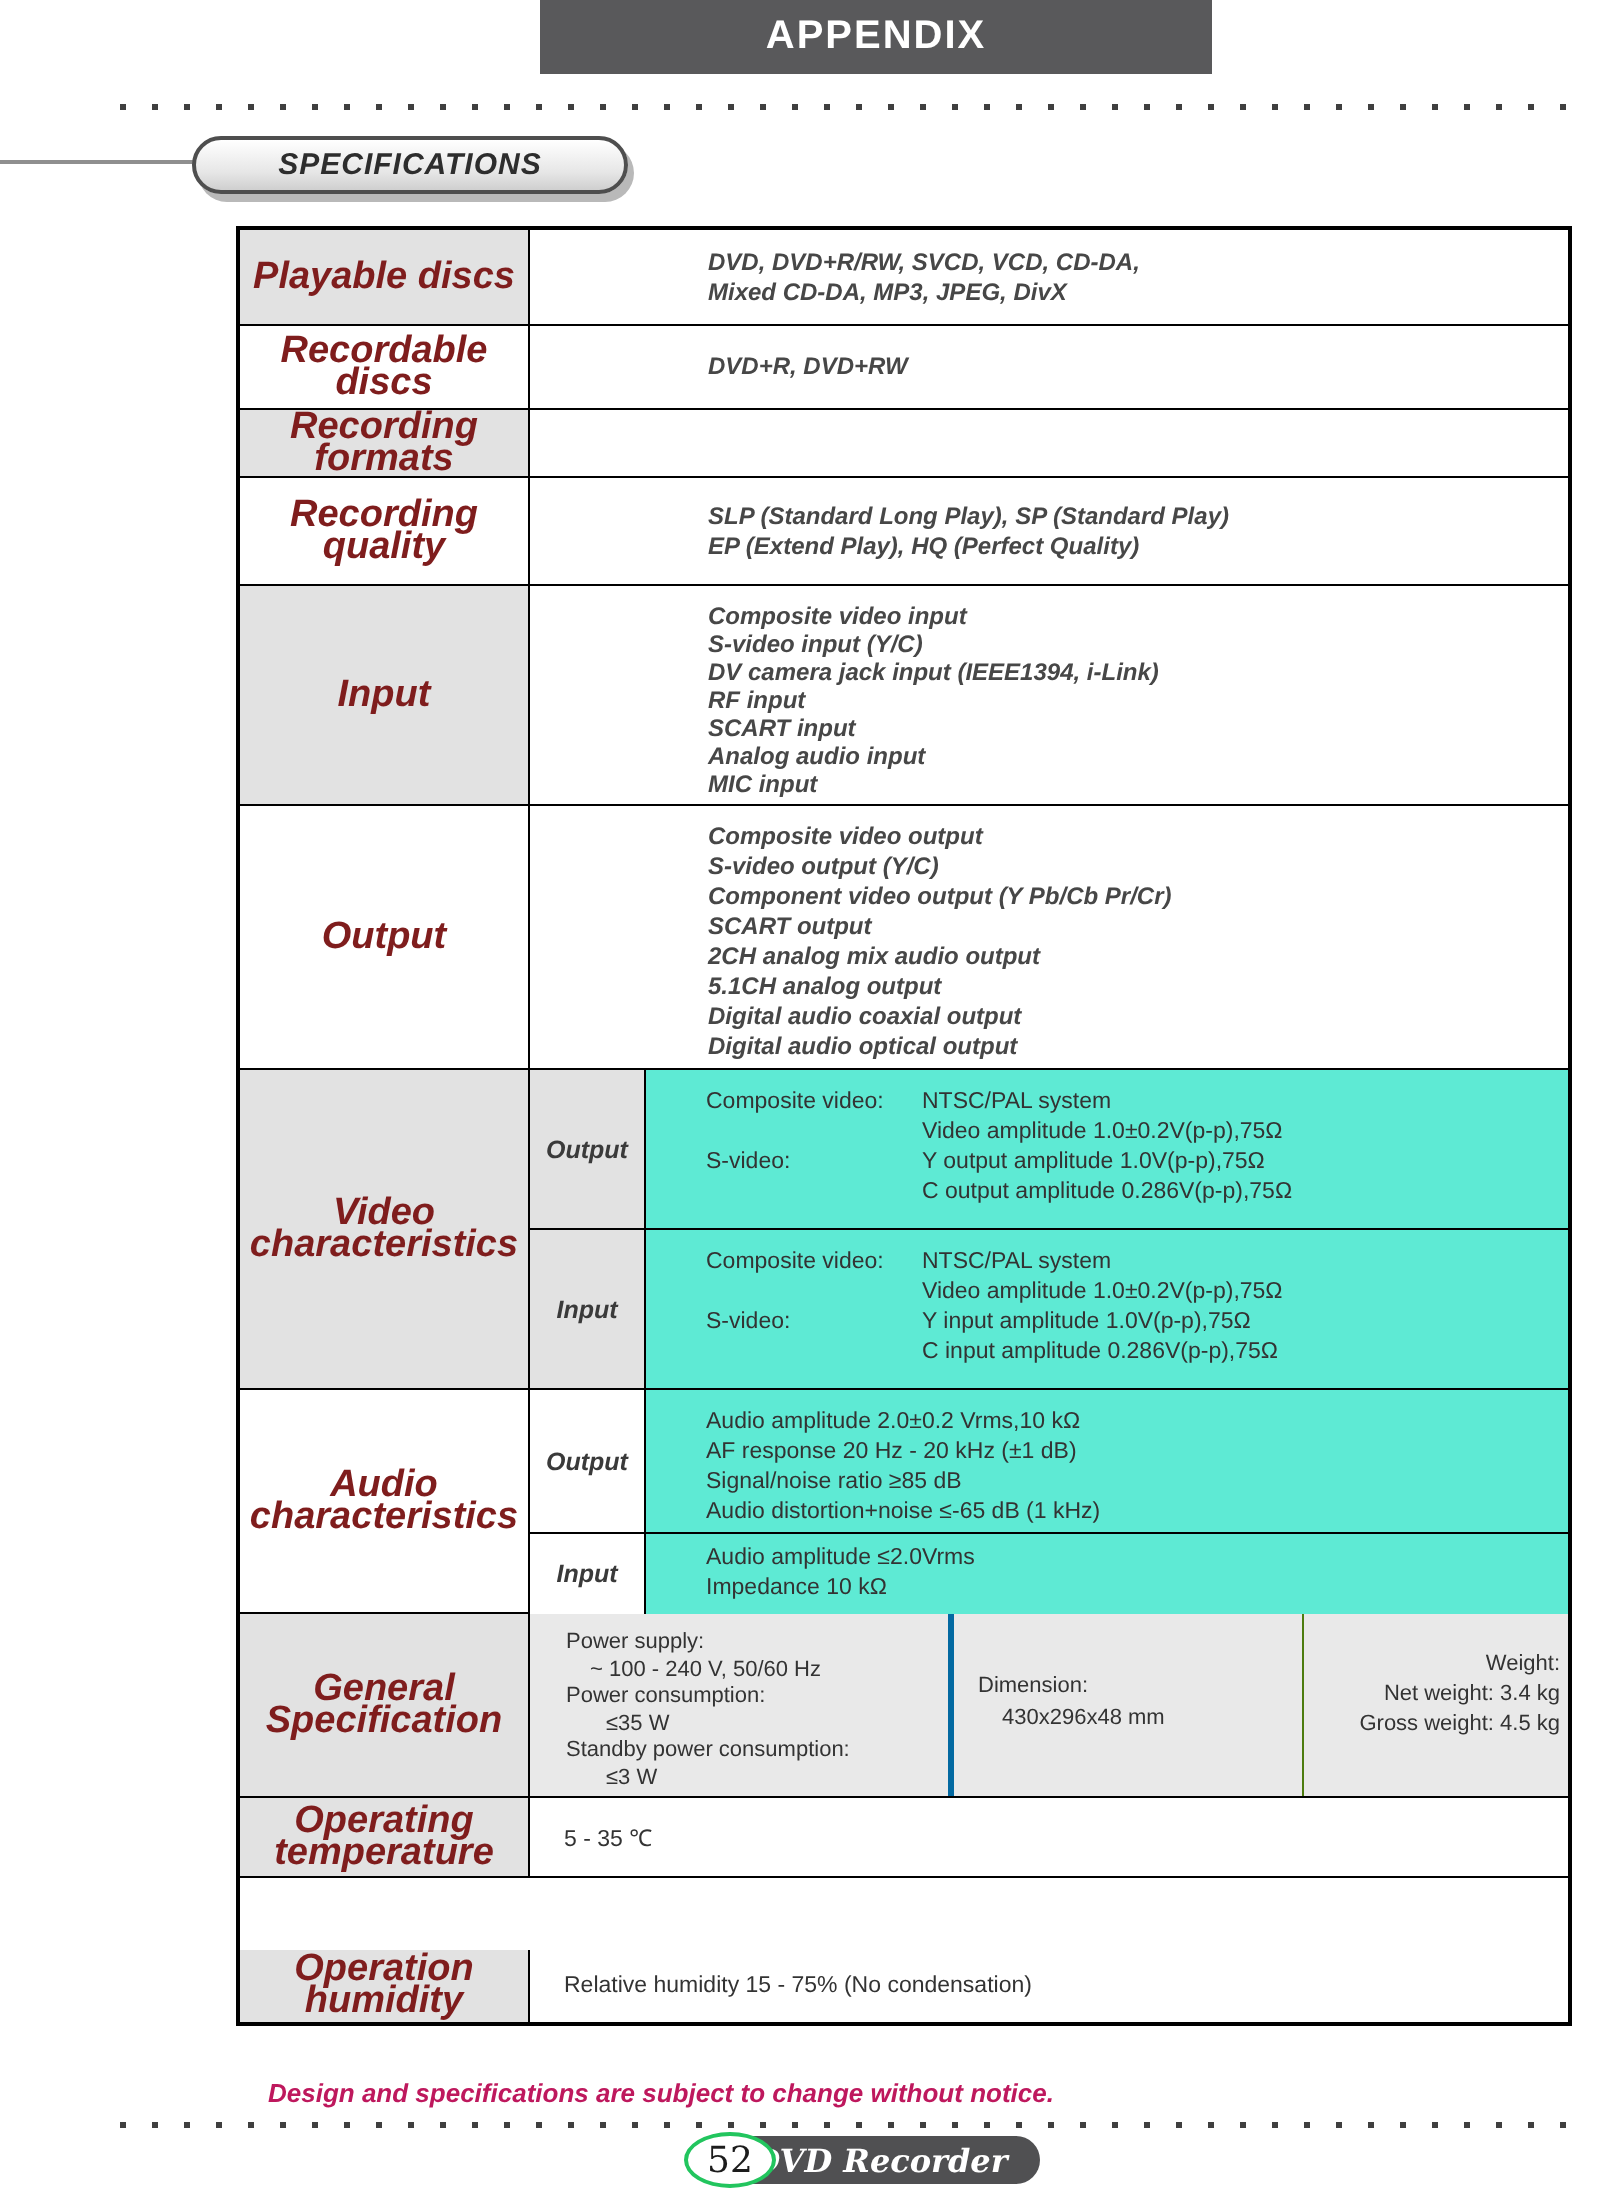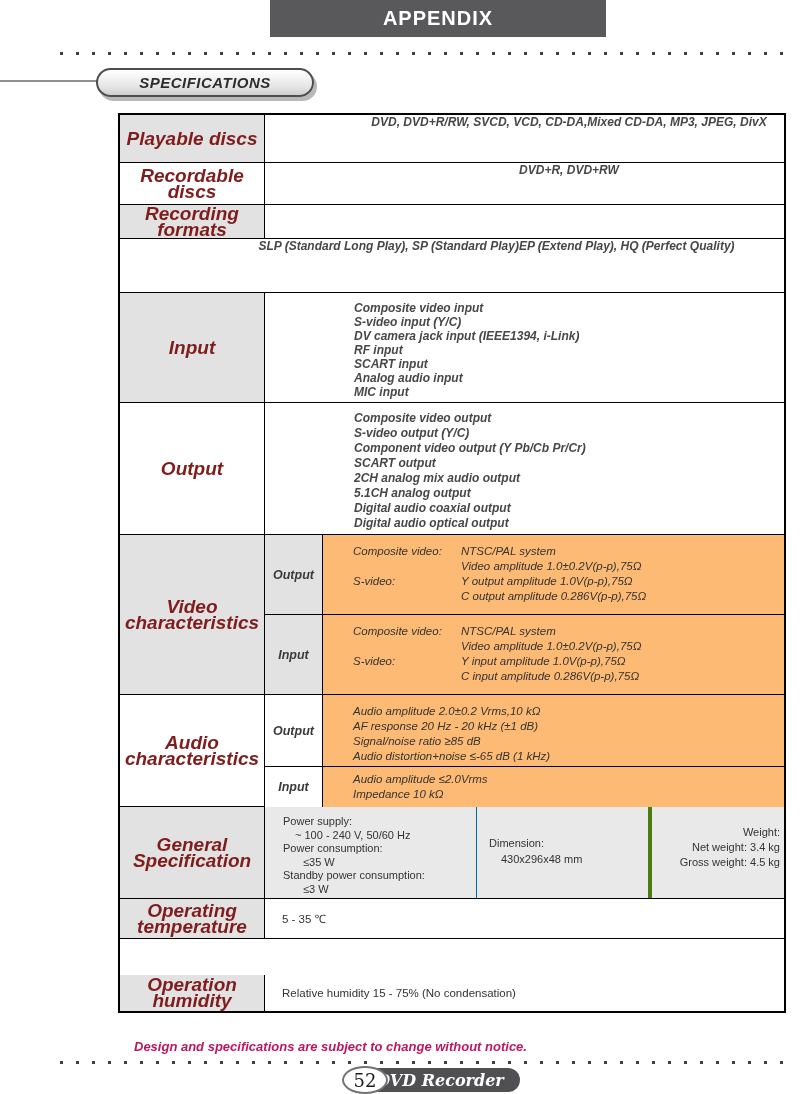--- a/index.html
+++ b/index.html
@@ -43,64 +43,64 @@
     display:flex; align-items:center; justify-content:center; text-align:center;
   }
   .label-cell .ll { display:block; font-weight:bold; font-style:italic; font-size:19px; line-height:16px; color:#7f1d1d;text-align:center; }
   .shade { background:#e2e2e2 !important; }
   .tint  { background:#ededed; }
   .tint2 { background:#e9e9e9; }
 
   .content-cell { flex:1; min-width:0; background:#fff; }
   .bi { font-weight:bold; font-style:italic; color:#474747; font-size:12px; }
   .pad-lg { padding-left:89px; }
-  .vcenter { display:flex; justify-content:center; }
+  .vcenter { display:flex; flex-direction:column; justify-content:center; }
   .lines > div { line-height:15px; }
   .lines-sm > div { line-height:14px; }
   .padt8 { padding-top:8px; }
 
   .colflex { display:flex; flex-direction:column; }
   .subrow { display:flex; flex:1; min-height:0; }
   .subrow-b { border-bottom:1px solid #000; }
   .h72 { flex:0 0 72px; } .h40 { flex:0 0 40px; }
   .sub-label {
     flex:0 0 58px; border-right:1px solid #000; background:#fff;
     display:flex; align-items:center; justify-content:center;
     font-weight:bold; font-style:italic; font-size:12.5px; color:#3a3a3a;
   }
-  .detail { flex:1; padding:9px 4px 4px 30px; font-size:11.5px; color:#333333; background:#fdba74;font-style:italic; }
+  .detail { flex:1; padding:9px 4px 4px 30px; font-size:11.5px; color:#333333; background:#5eead4; }
   .detail .kv { display:flex; line-height:15px; }
   .detail .k { flex:0 0 108px; }
   .detail .v { flex:1; }
   .dline { line-height:15px; }
 
   .gflex { display:flex; height:100%; }
   .gcell { font-size:11px; color:#333333; }
   .gl { line-height:13.5px; }
   .ind  { padding-left:12px; }
   .ind2 { padding-left:20px; }
-  .gpower  { flex:0 0 212px; border-right:1px solid #0369a1; padding:8px 4px 4px 18px; }
-  .gdim    { flex:0 0 175px; border-right:4px solid #4d7c0f; padding:28px 4px 4px 12px; }
+  .gpower  { flex:0 0 212px; border-right:3px solid #0369a1; padding:8px 4px 4px 18px; }
+  .gdim    { flex:0 0 175px; border-right:1px solid #4d7c0f; padding:28px 4px 4px 12px; }
   .gdim .gl { line-height:16px; }
   .gweight { flex:1; padding:18px 4px 4px 9px;text-align:right; }
   .gweight .gl { line-height:15px; }
 
   .simple { display:flex; align-items:center; padding-left:17px; font-size:11.5px; color:#333333; }
 
   
   .footer-note { position:absolute; left:134px; top:1039px; font-weight:bold; font-style:italic; font-size:13px; color:#be185d; }
   .brand-bar {
     position:absolute; left:360px; top:1068px; width:160px; height:24px;
     background:#505052; border-radius:12px; z-index:2;
     display:flex; align-items:center; justify-content:center;
   }
   .brand-bar span { color:#ffffff; font-family:"DejaVu Serif", serif; font-style:italic; font-weight:bold; font-size:16px; }
   .page-oval {
     position:absolute; left:342px; top:1066px; width:46px; height:28px;
-    background:#ffffff; border:2px solid #737373; border-radius:50%; z-index:3;
+    background:#ffffff; border:2px solid #22c55e; border-radius:50%; z-index:3;
     display:flex; align-items:center; justify-content:center;
   }
   .page-oval span { font-family:"DejaVu Serif", serif; font-size:18px; color:#1c1c1c; }
 </style>
 </head>
 <body>
 
 <div class="page">
 
   <div class="appendix-bar">
@@ -142,20 +142,25 @@
 
     <div class="row r3">
       <div class="label-cell shade">
         <div>
           <span class="ll">Recording formats</span>
         </div>
       </div>
     </div>
 
     <div class="row r4">
+      <div class="label-cell">
+        <div>
+          <span class="ll">Recording quality</span>
+        </div>
+      </div>
       <div class="content-cell bi pad-lg vcenter lines">
         <div>SLP (Standard Long Play), SP (Standard Play)</div>
         <div>EP (Extend Play), HQ (Perfect Quality)</div>
       </div>
     </div>
 
     <div class="row r5">
       <div class="label-cell shade">
         <div>
           <span class="ll">Input</span>

